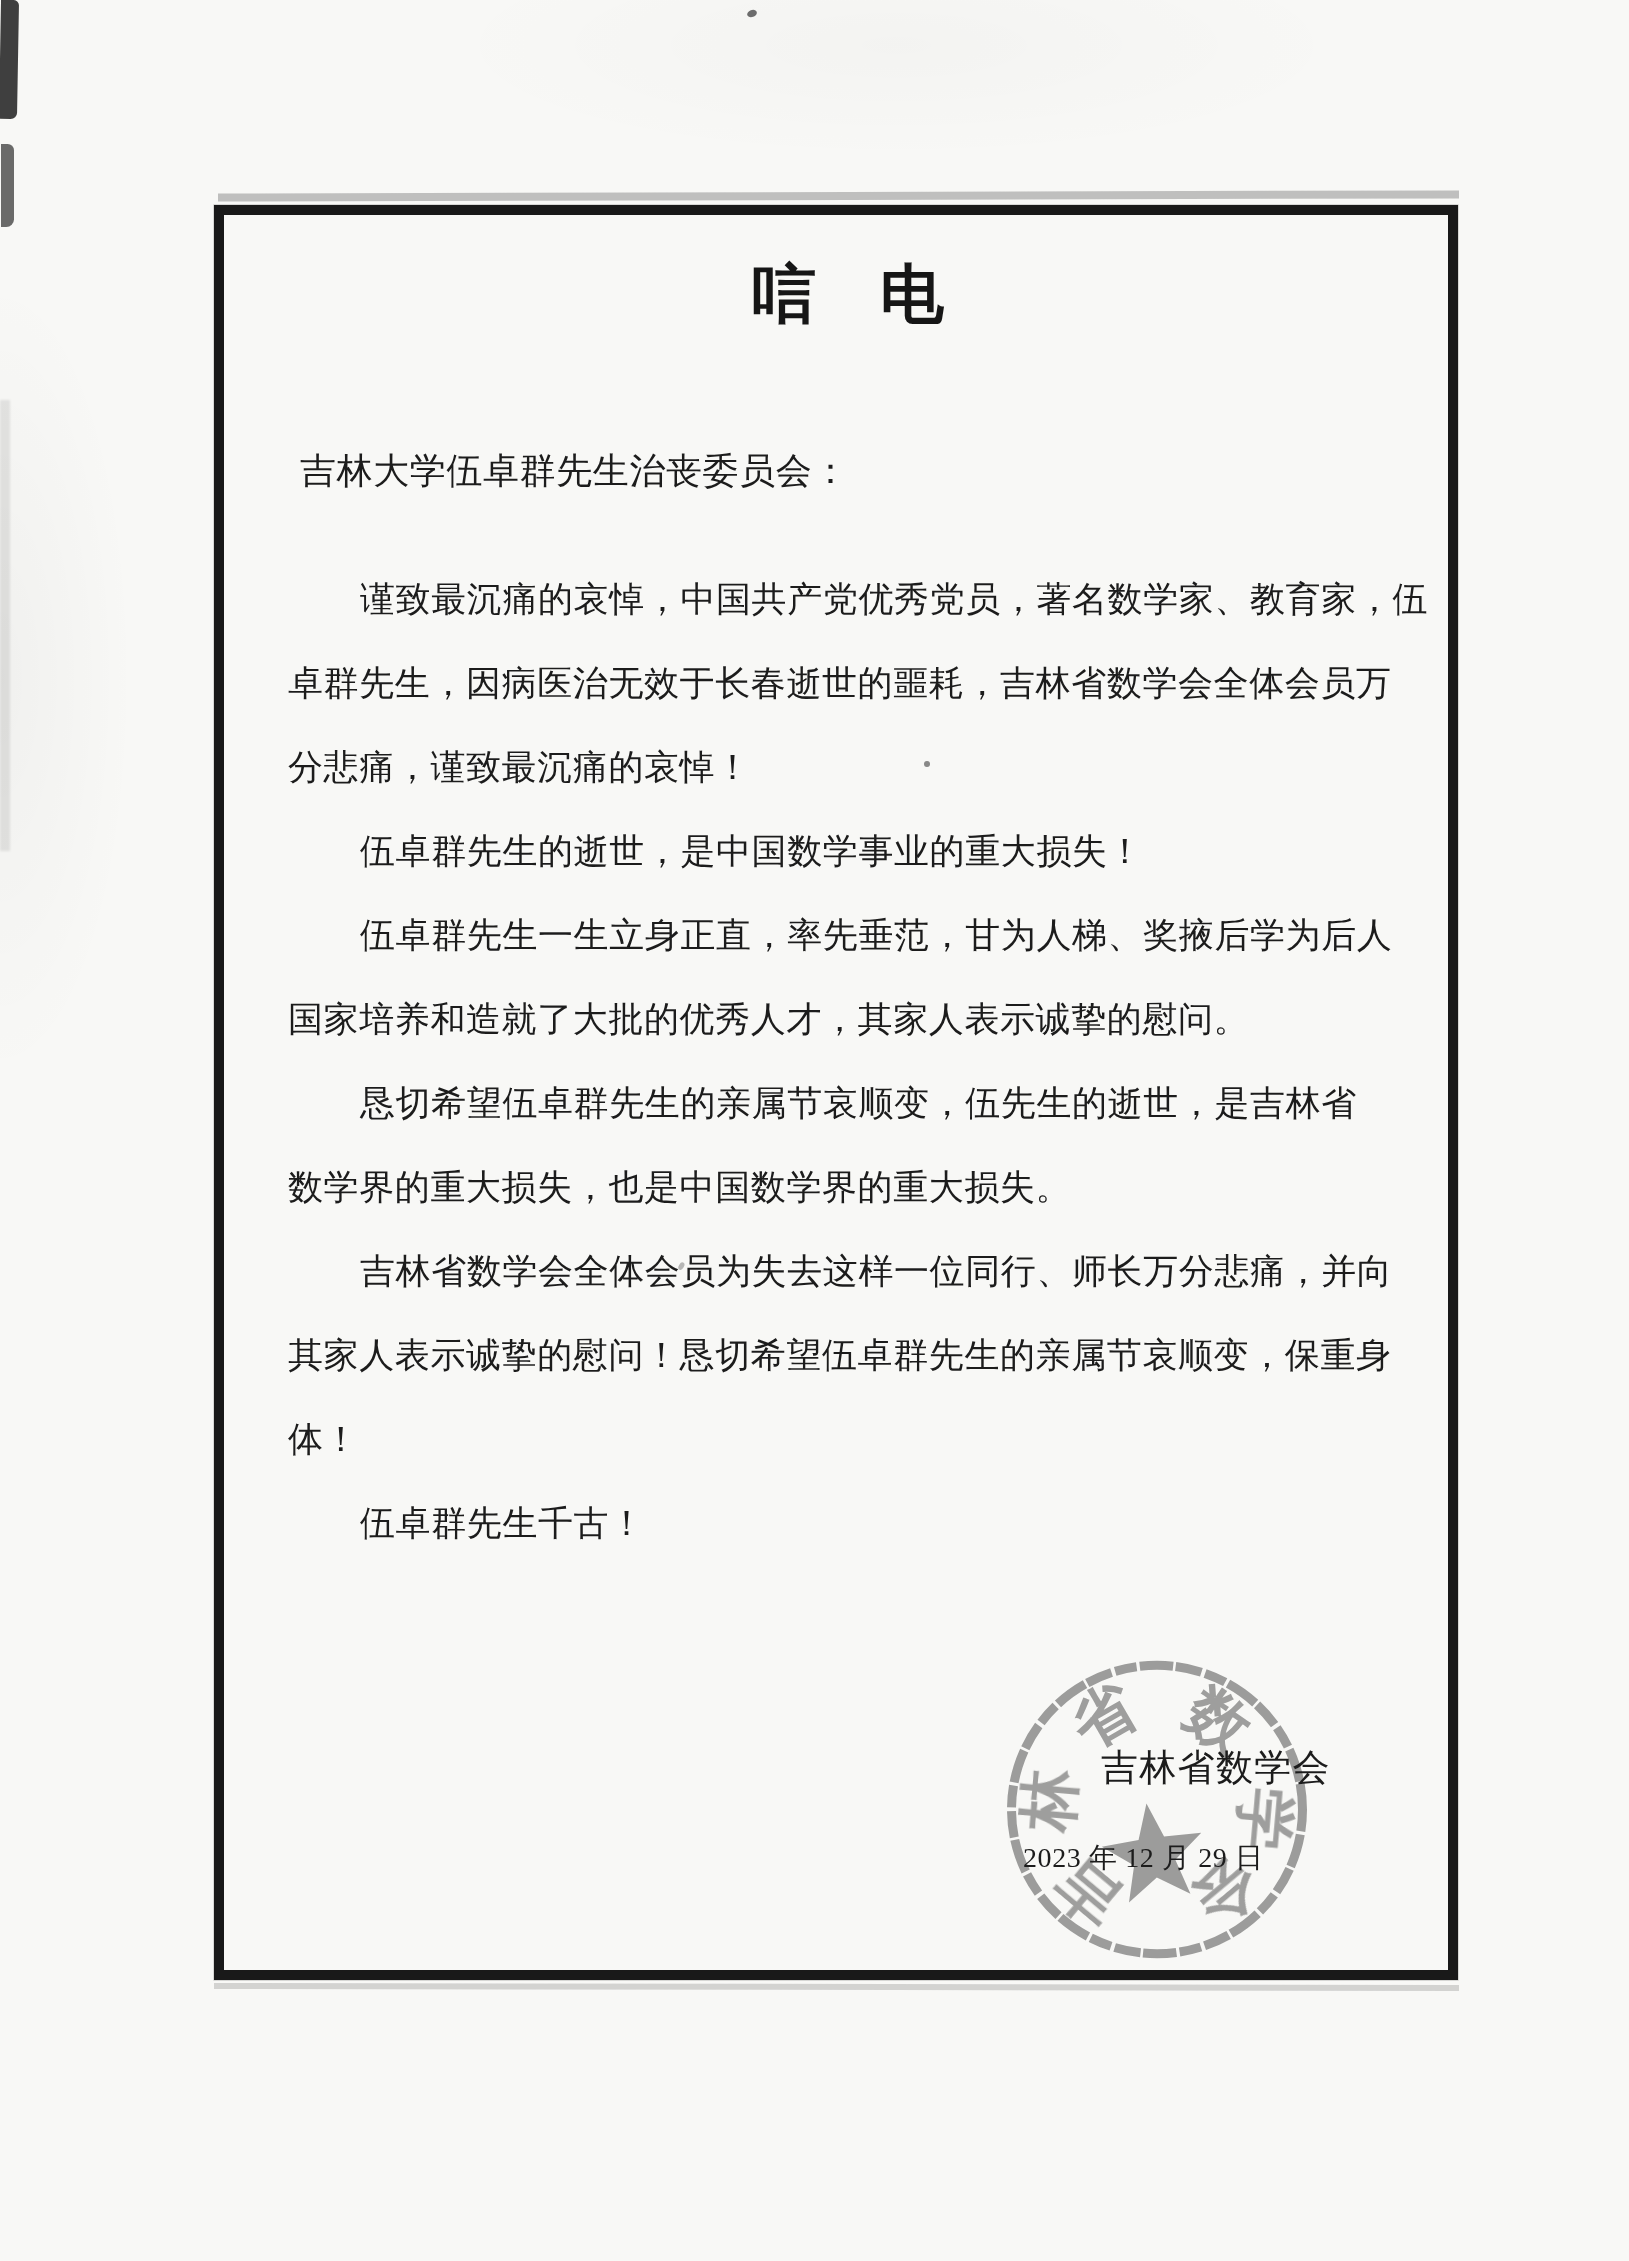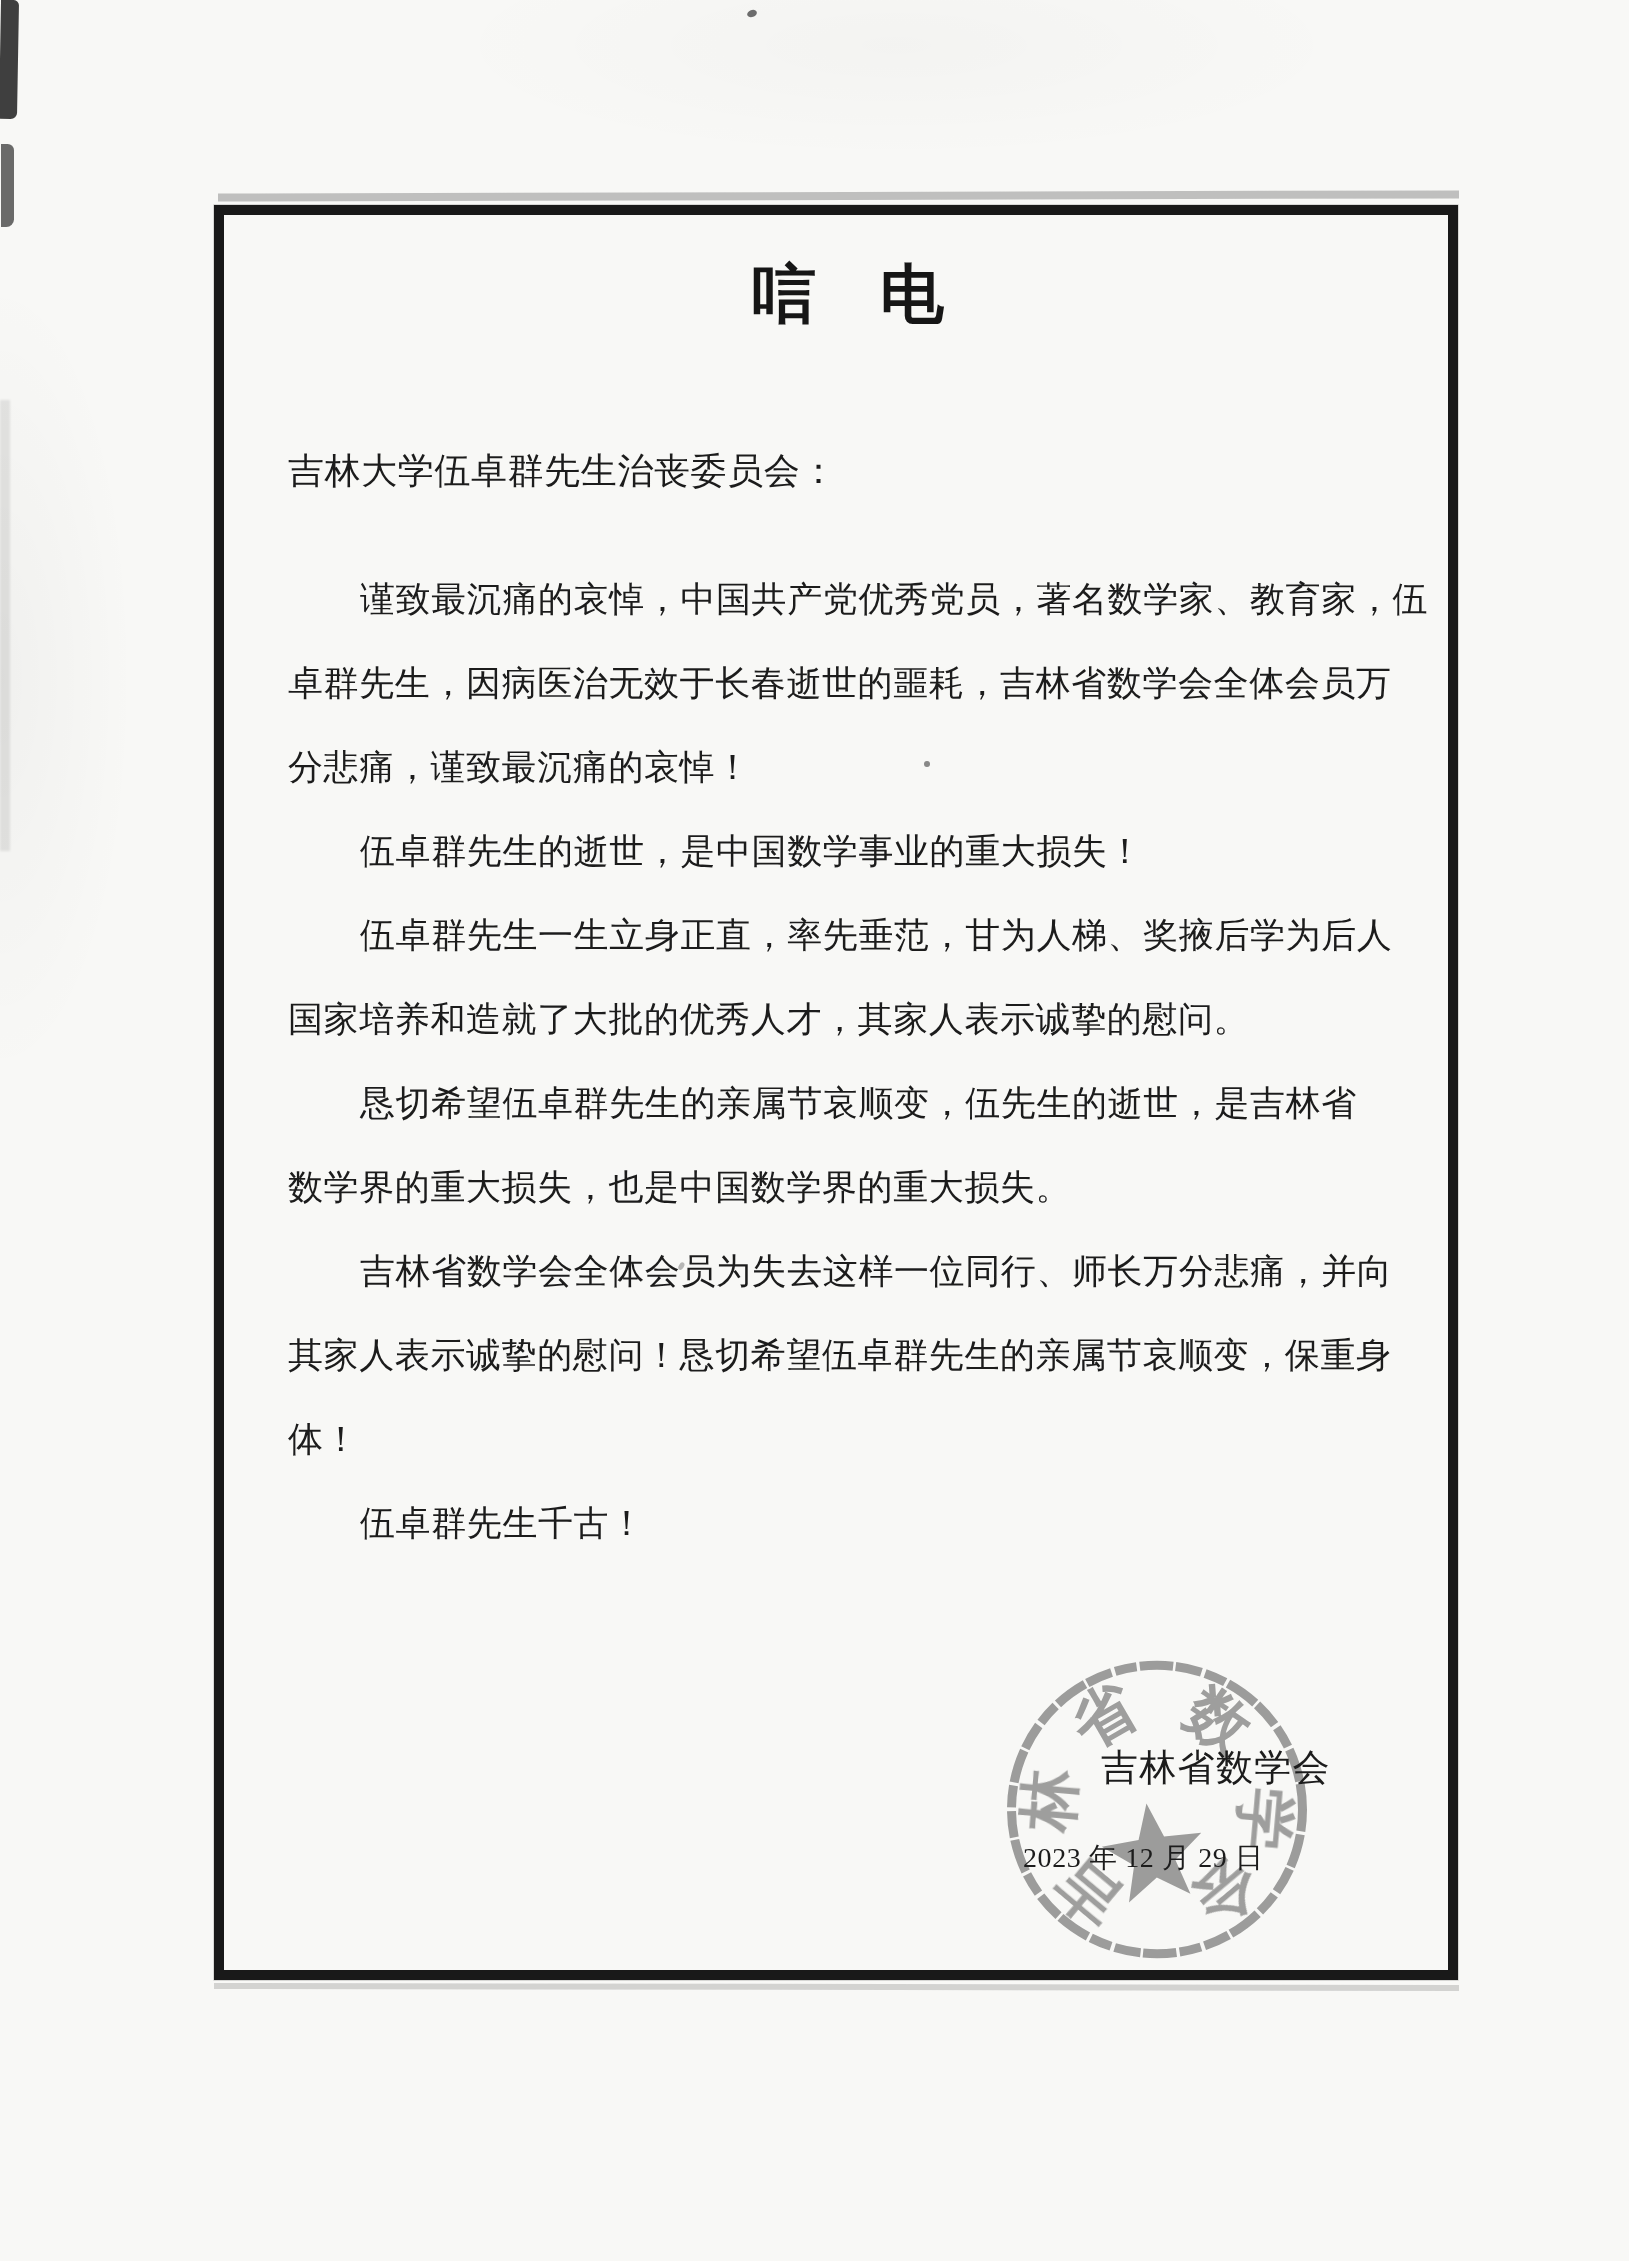--- a/index.html
+++ b/index.html
@@ -75,21 +75,21 @@
     font-weight: 900;
     font-size: 64px;
     line-height: 71px;
     letter-spacing: 23px;
     color: #161616;
     white-space: pre;
     margin-left: 47px;
   }
 
   .salutation {
-    position: absolute; left: 64px; top: 233px;
+    position: absolute; left: 76px; top: 233px;
     font-size: 36px; line-height: 46px;
     letter-spacing: 0.6px;
   }
 
   .body-lines {
     position: absolute; left: 64px; top: 343px; width: 1106px;
   }
   .body-lines .line {
     height: 84px;
     line-height: 84px;

